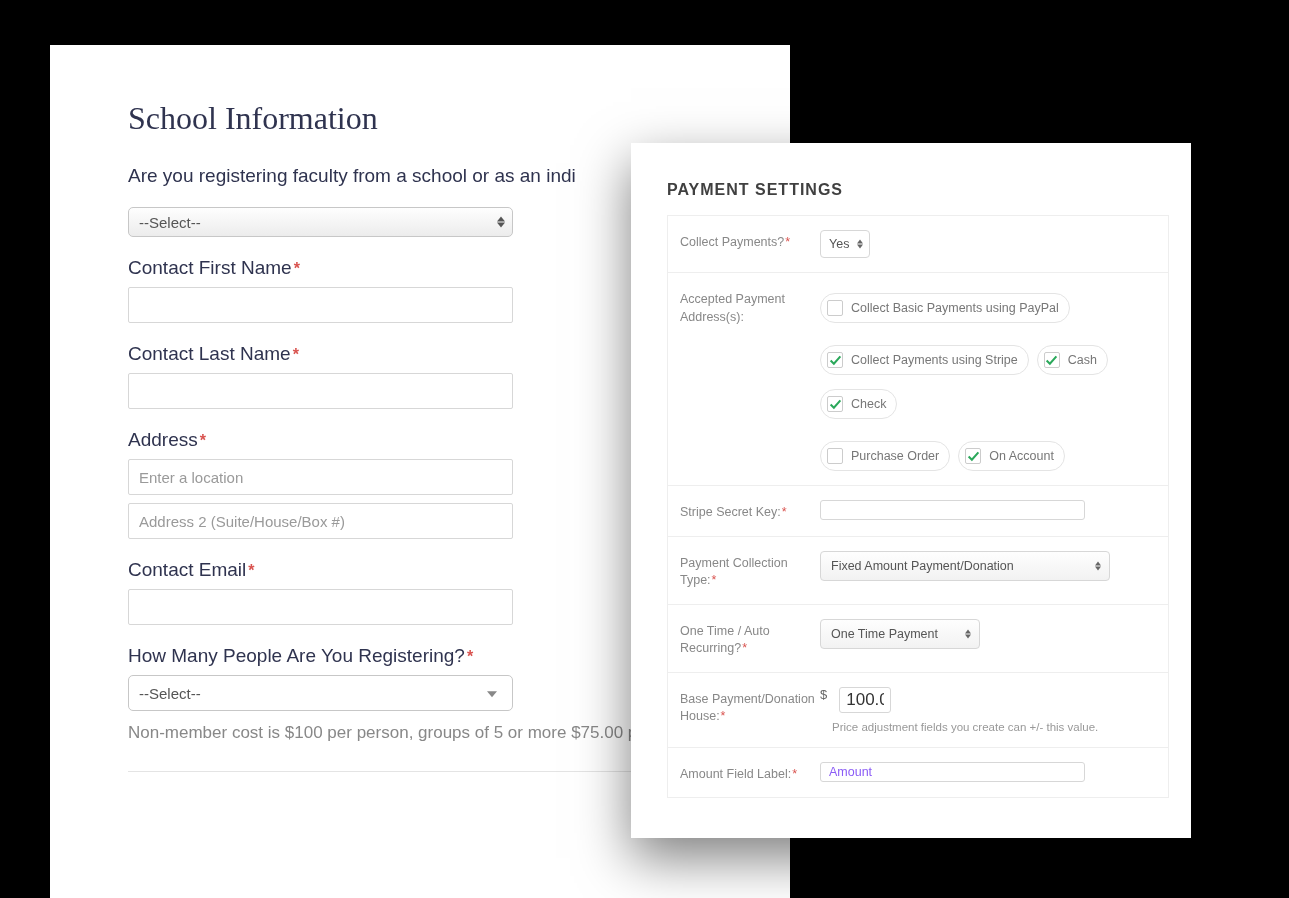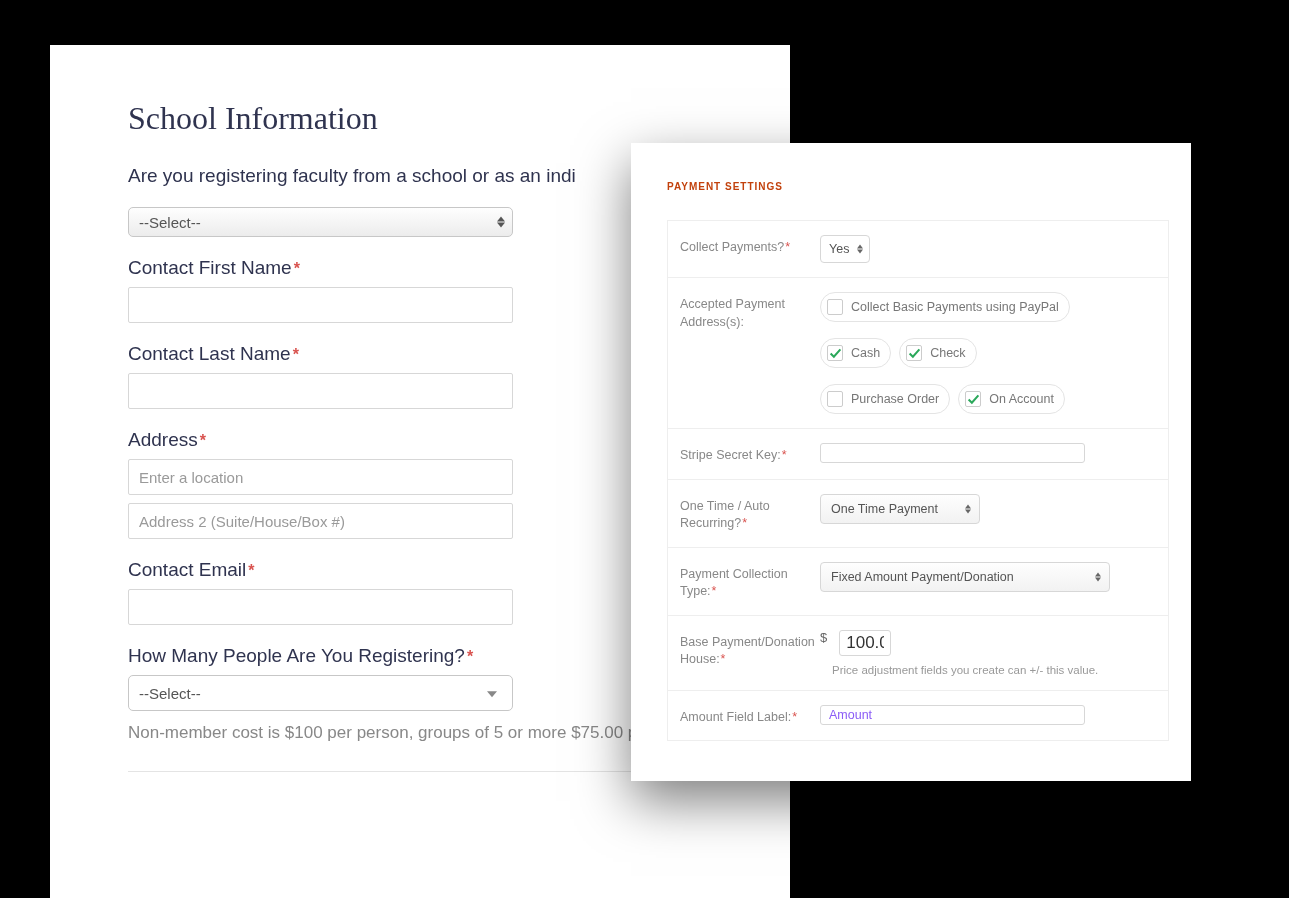--- a/index.html
+++ b/index.html
@@ -134,25 +134,25 @@
     left: 631px;
     top: 143px;
     width: 560px;
     background: #fff;
     box-shadow: 0 20px 50px rgba(0,0,0,0.5);
     padding: 38px 22px 40px 36px;
     font-size: 13px;
     color: #555;
   }
   .panel-right h2 {
-    font-size: 10px;
+    font-size: 16px;
     letter-spacing: 1px;
-    color: #c2410c;
+    color: #404040;
     font-weight: 700;
-    margin-bottom: 28px;
+    margin-bottom: 16px;
   }
   .settings-box {
     border: 1px solid #eee;
   }
   .setting-row {
     display: flex;
     border-bottom: 1px solid #eee;
     padding: 14px 12px;
     align-items: flex-start;
   }
@@ -210,20 +210,21 @@
   .chk-item {
     border: 1px solid #e4e4e4;
     border-radius: 15px;
     padding: 6px 10px 6px 6px;
     display: inline-flex;
     align-items: center;
     gap: 8px;
     font-size: 12.5px;
     color: #777;
     cursor: pointer;
+    margin-top: 6px;
   }
   .chk-box {
     width: 16px;
     height: 16px;
     border: 1px solid #ccc;
     border-radius: 2px;
     display: inline-flex;
     align-items: center;
     justify-content: center;
     background: #fff;
@@ -369,81 +370,89 @@
           <span class="chk-box"></span>
           <span>Collect Basic Payments using PayPal</span>
         </div>
         <div style="flex-basis:100%;height:0"></div>
         <div class="chk-item">
           <span class="chk-box checked">
               <svg viewBox="0 0 16 16">
                 <path d="M2 8 L6 12 L14 3" stroke="#2aa85a" stroke-width="2.5" fill="none"></path>
               </svg>
             </span>
-          <span>Cash</span>
+          <span>Collect Payments using Stripe</span>
         </div>
         <div class="chk-item">
           <span class="chk-box checked">
               <svg viewBox="0 0 16 16">
                 <path d="M2 8 L6 12 L14 3" stroke="#2aa85a" stroke-width="2.5" fill="none"></path>
               </svg>
             </span>
-          <span>Check</span>
-        </div>
-        <div style="flex-basis:100%;height:0"></div>
-        <div class="chk-item">
-          <span class="chk-box"></span>
-          <span>Purchase Order</span>
+          <span>Cash</span>
         </div>
         <div class="chk-item">
           <span class="chk-box checked">
               <svg viewBox="0 0 16 16">
                 <path d="M2 8 L6 12 L14 3" stroke="#2aa85a" stroke-width="2.5" fill="none"></path>
               </svg>
             </span>
+          <span>Check</span>
+        </div>
+        <div style="flex-basis:100%;height:0"></div>
+        <div class="chk-item">
+          <span class="chk-box"></span>
+          <span>Purchase Order</span>
+        </div>
+        <div class="chk-item">
+          <span class="chk-box checked">
+              <svg viewBox="0 0 16 16">
+                <path d="M2 8 L6 12 L14 3" stroke="#2aa85a" stroke-width="2.5" fill="none"></path>
+              </svg>
+            </span>
           <span>On Account</span>
         </div>
       </div>
     </div>
 
     <div class="setting-row">
       <div class="setting-label"><span>Stripe Secret Key:</span><span class="req2">*</span></div>
       <div class="setting-ctrl">
         <input class="settings-input" type="text" value="" style="">
       </div>
     </div>
 
+
+    <div class="setting-row">
+      <div class="setting-label"><span>Payment Collection Type:</span><span class="req2">*</span></div>
+      <div class="setting-ctrl">
+        <div class="wide-select">
+          <span>Fixed Amount Payment/Donation</span>
+          <span class="sel-arrows">
+              <span class="u"></span>
+              <span class="d"></span>
+            </span>
+        </div>
+      </div>
+    </div>
 
     <div class="setting-row">
       <div class="setting-label"><span>One Time / Auto Recurring?</span><span class="req2">*</span></div>
       <div class="setting-ctrl">
         <div class="wide-select" style="width:160px">
           <span>One Time Payment</span>
           <span class="sel-arrows">
               <span class="u"></span>
               <span class="d"></span>
             </span>
         </div>
       </div>
     </div>
 
     <div class="setting-row">
-      <div class="setting-label"><span>Payment Collection Type:</span><span class="req2">*</span></div>
-      <div class="setting-ctrl">
-        <div class="wide-select">
-          <span>Fixed Amount Payment/Donation</span>
-          <span class="sel-arrows">
-              <span class="u"></span>
-              <span class="d"></span>
-            </span>
-        </div>
-      </div>
-    </div>
-
-    <div class="setting-row">
       <div class="setting-label"><span>Base Payment/Donation House:</span><span class="req2">*</span></div>
       <div class="setting-ctrl">
         <span class="currency-prefix">$</span>
         <input class="amount-input" type="text" value="100.00" style="">
         <span class="hint">Price adjustment fields you create can +/- this value.</span>
       </div>
     </div>
 
     <div class="setting-row">
       <div class="setting-label"><span>Amount Field Label:</span><span class="req2">*</span></div>

